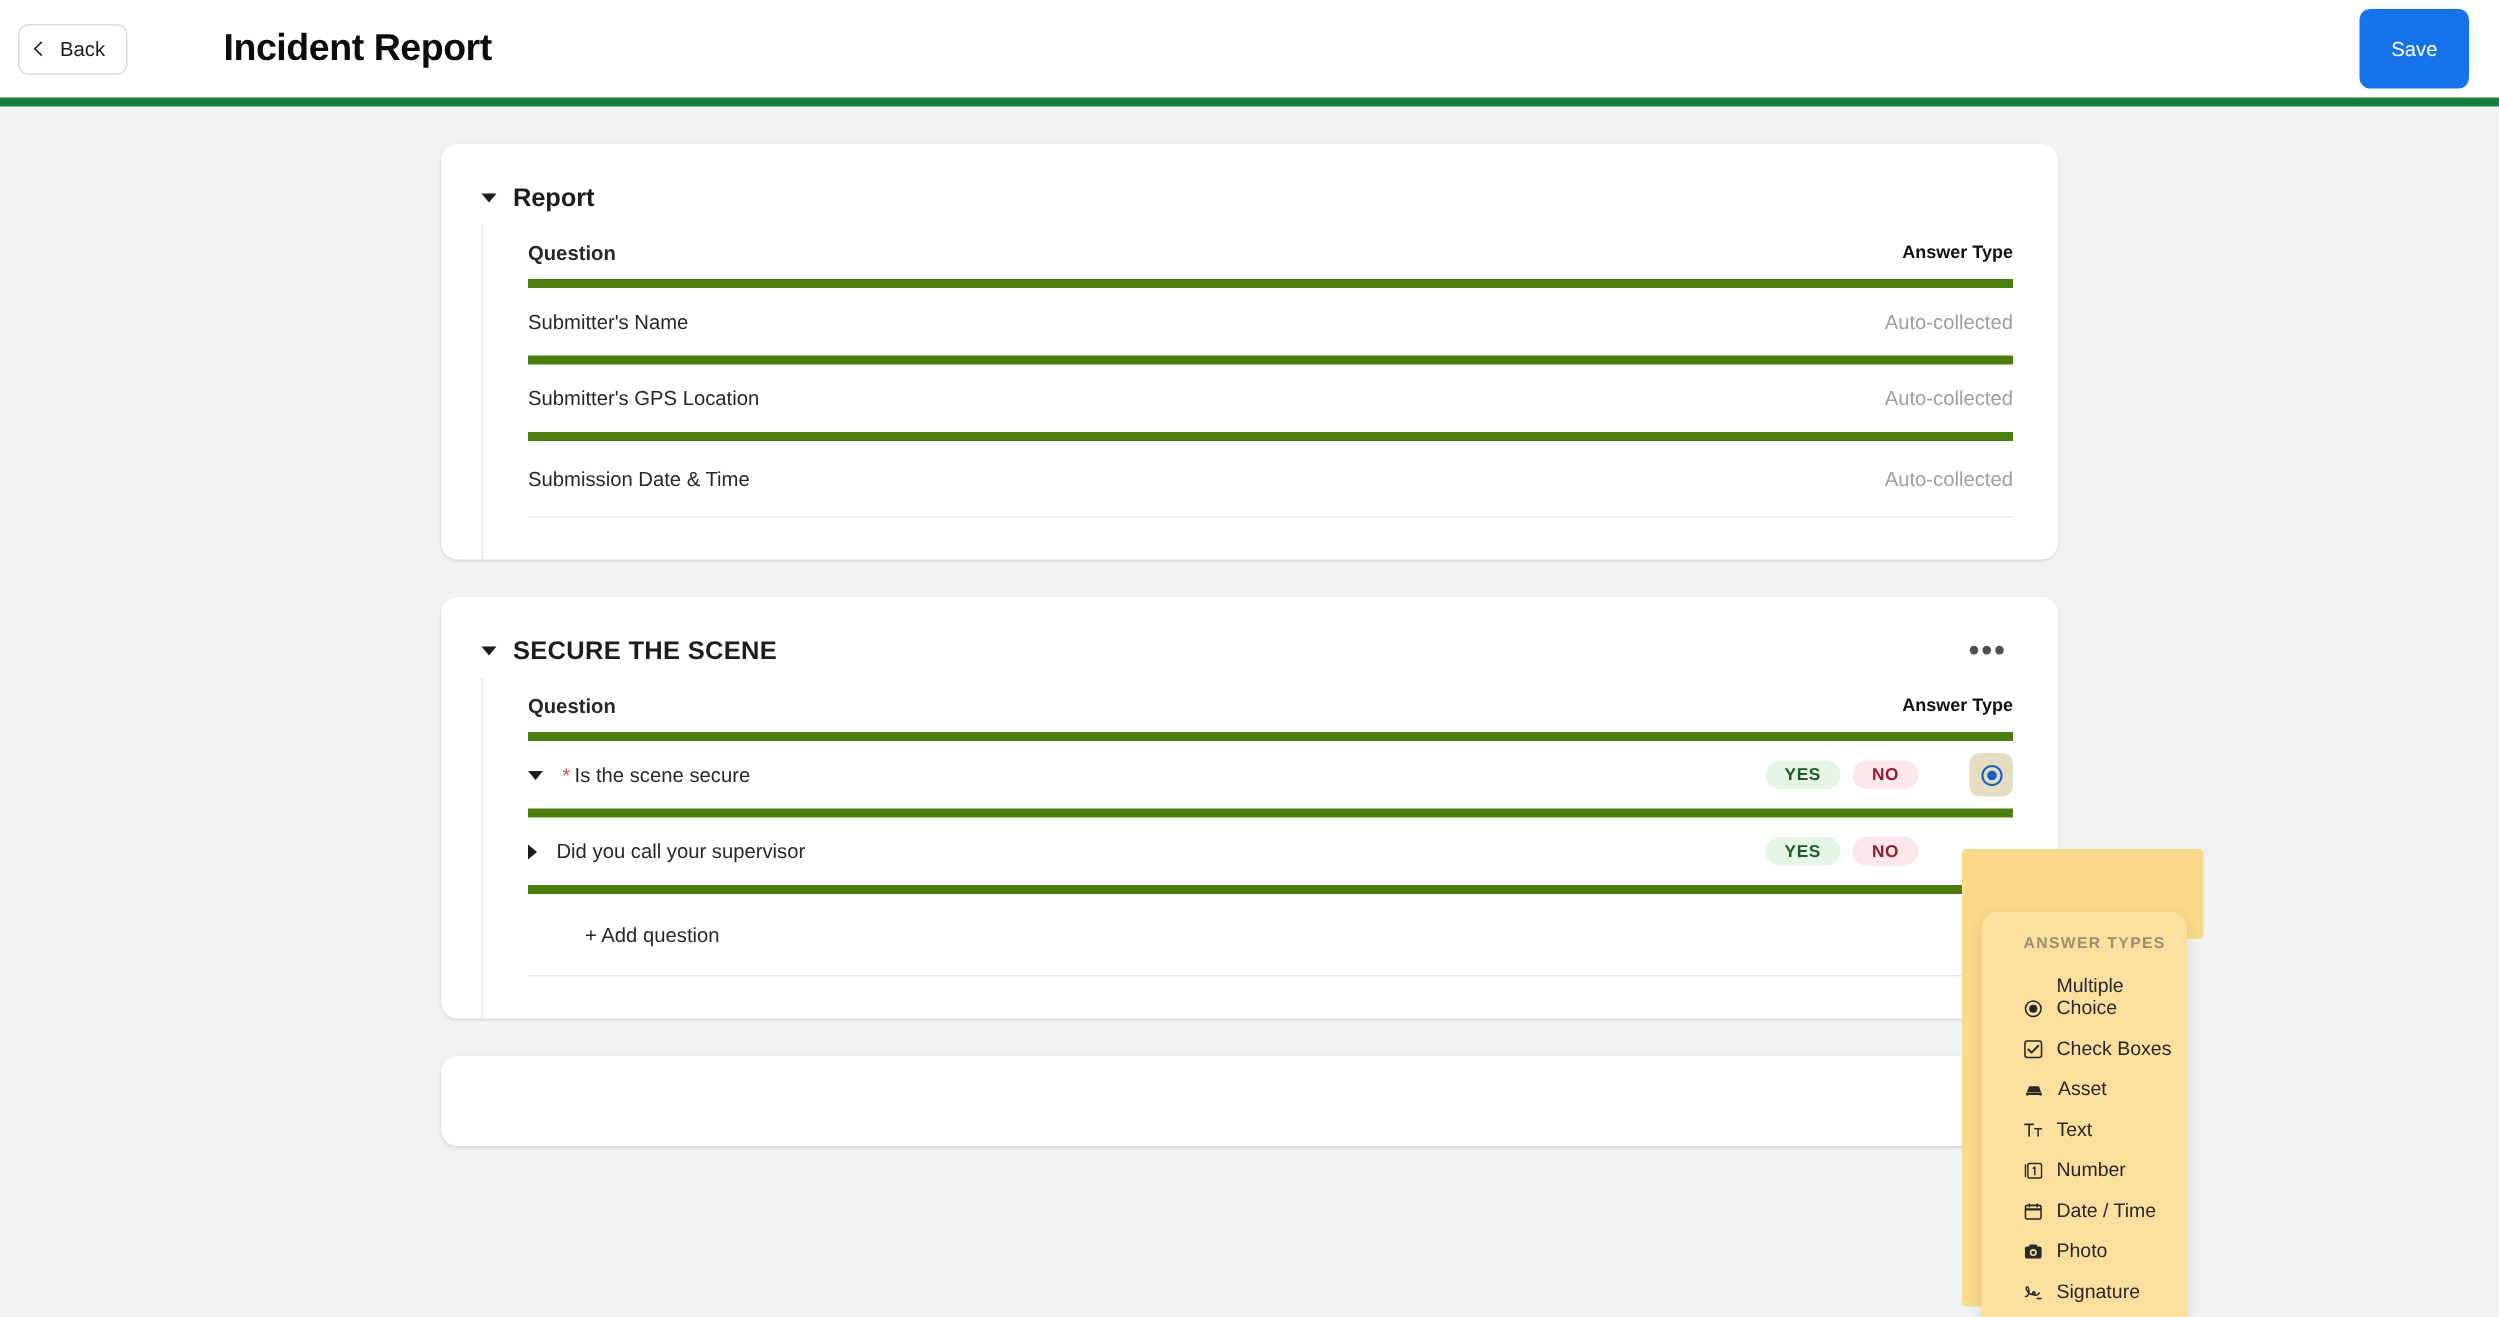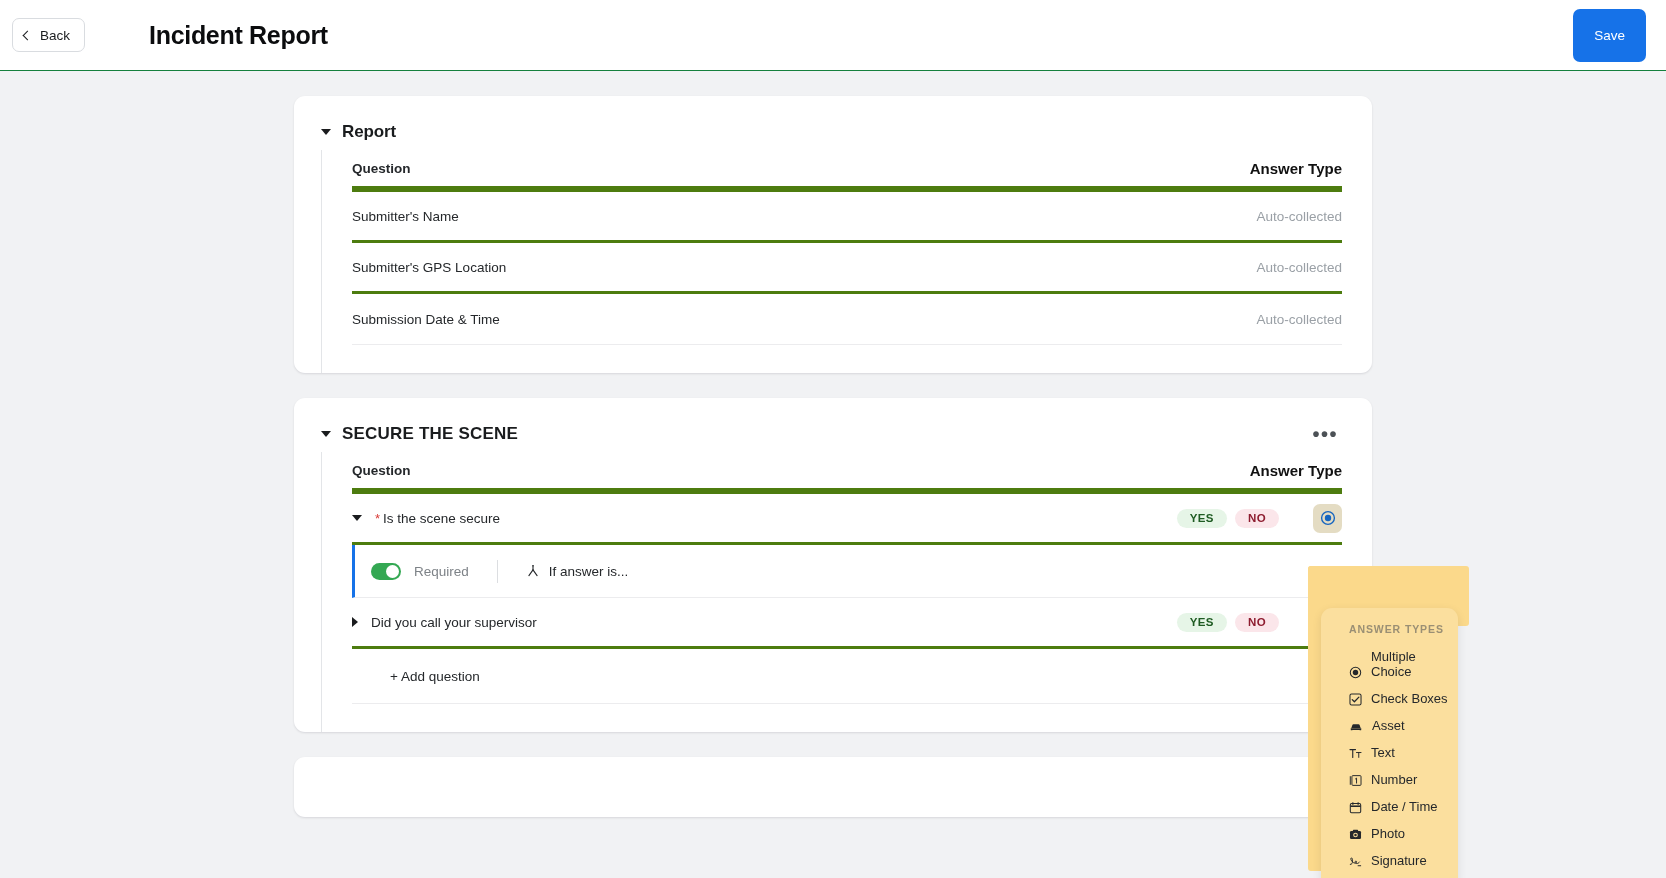--- a/index.html
+++ b/index.html
@@ -9,21 +9,21 @@
     background:#f1f2f4;
     font-family:"Liberation Sans", sans-serif;
     color:#1a1c1e;
     overflow:hidden;
     position:relative;
   }
 
   
   .topbar {
     height:71px; background:#ffffff;
-    border-bottom:1px solid #15803d;
+    border-bottom:6px solid #15803d;
     display:flex; align-items:center;
     padding:0 20px 0 12px;
     position:relative; z-index:5;
   }
   .back-btn {
     display:flex; align-items:center; gap:9px;
     height:34px; padding:0 14px 0 11px;
     border:1px solid #d9dce0; border-radius:7px;
     background:#fff; cursor:pointer;
     font-size:13.5px; color:#1a1c1e;
@@ -89,31 +89,31 @@
   .sect-body {
     border-left:1px solid #e3e5e8;
     margin-left:27px;
     padding-left:30px;
     padding-bottom:28px;
   }
   .tbl { width:calc(100% - 30px); }
   .trow {
     display:flex; align-items:center;
     height:51px;
-    border-bottom:3px solid #4d7c0f;
+    border-bottom:6px solid #4d7c0f;
     position:relative;
   }
   .trow.header { height:42px; border-bottom:6px solid #4d7c0f; }
   .trow.last { border-bottom:1px solid #ececee; }
   .th {
     font-size:13.5px; font-weight:bold; color:#111;
   }
   .q-cell { flex:1; display:flex; align-items:center; font-size:13.5px; color:#25282b; }
   .a-cell { font-size:13.5px; color:#9aa0a6; text-align:right; }
-  .a-head { font-size:15px; font-weight:bold; color:#111; text-align:right; }
+  .a-head { font-size:12px; font-weight:bold; color:#111; text-align:right; }
 
   .req-star { color:#d93a36; margin-right:3px; font-size:13px; }
   .q-caret { margin-right:13px; }
 
   
   .pills { display:flex; align-items:center; gap:8px; margin-right:34px; }
   .pill {
     border-radius:11px; padding:3.5px 13px;
     font-size:11.5px; font-weight:bold; letter-spacing:.4px;
   }
@@ -256,36 +256,20 @@
             <span class="pill no">NO</span>
           </div>
           <div class="type-btn active">
             <svg width="16" height="16" viewBox="0 0 20 20">
               <circle cx="10" cy="10" r="8" fill="none" stroke="#1565c0" stroke-width="1.7"></circle>
               <circle cx="10" cy="10" r="4" fill="#1565c0"></circle>
             </svg>
           </div>
         </div>
 
-        <div class="subrow">
-          <div class="toggle">
-            <div class="knob"></div>
-          </div>
-          <div class="sub-label">Required</div>
-          <div class="divider-v"></div>
-          <div class="cond">
-            <svg width="14" height="14" viewBox="0 0 24 24" fill="none" stroke="#25282b" stroke-width="1.9" stroke-linecap="round">
-              <path d="M12 3v7"></path>
-                <path d="M12 10 5 20"></path>
-                <path d="M12 10l7 10"></path>
-              <circle cx="12" cy="3" r="1.4" fill="#25282b" stroke="none"></circle>
-            </svg>
-            <span>If answer is...</span>
-          </div>
-        </div>
 
         <div class="trow">
           <div class="q-cell">
             <span class="caret right q-caret"></span>
             <span>Did you call your supervisor</span>
           </div>
           <div class="pills">
             <span class="pill yes">YES</span>
             <span class="pill no">NO</span>
           </div>

